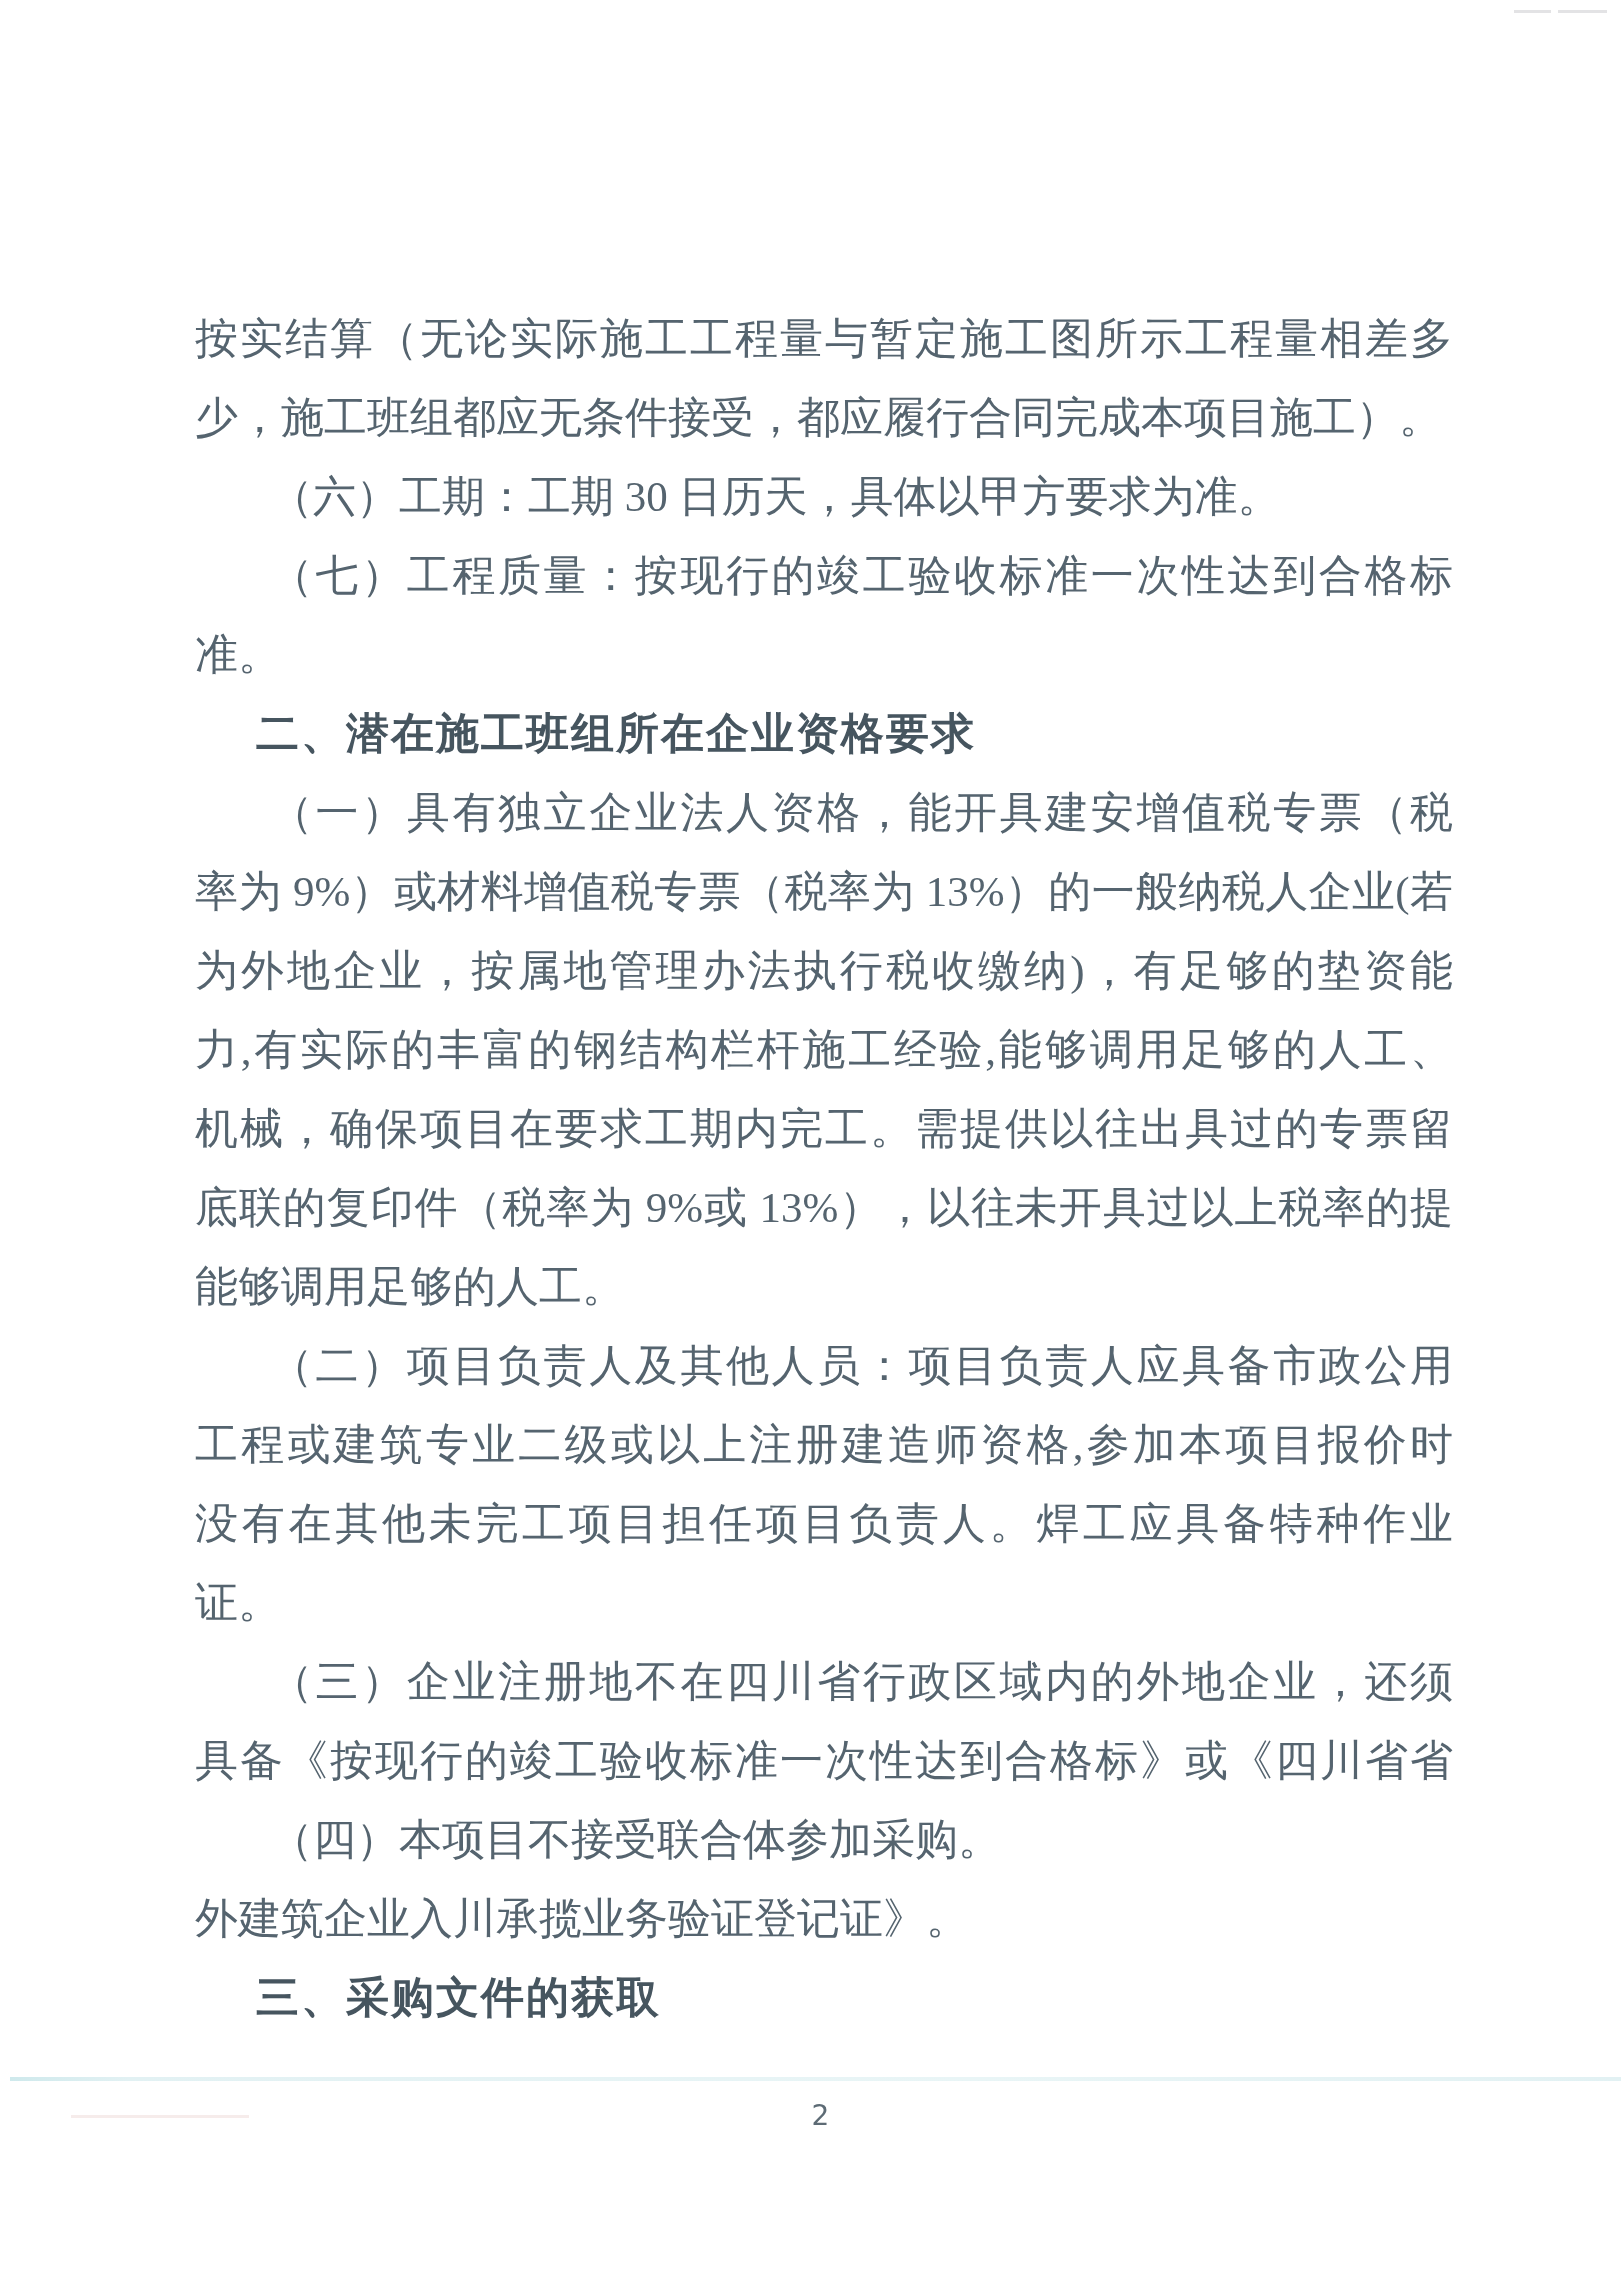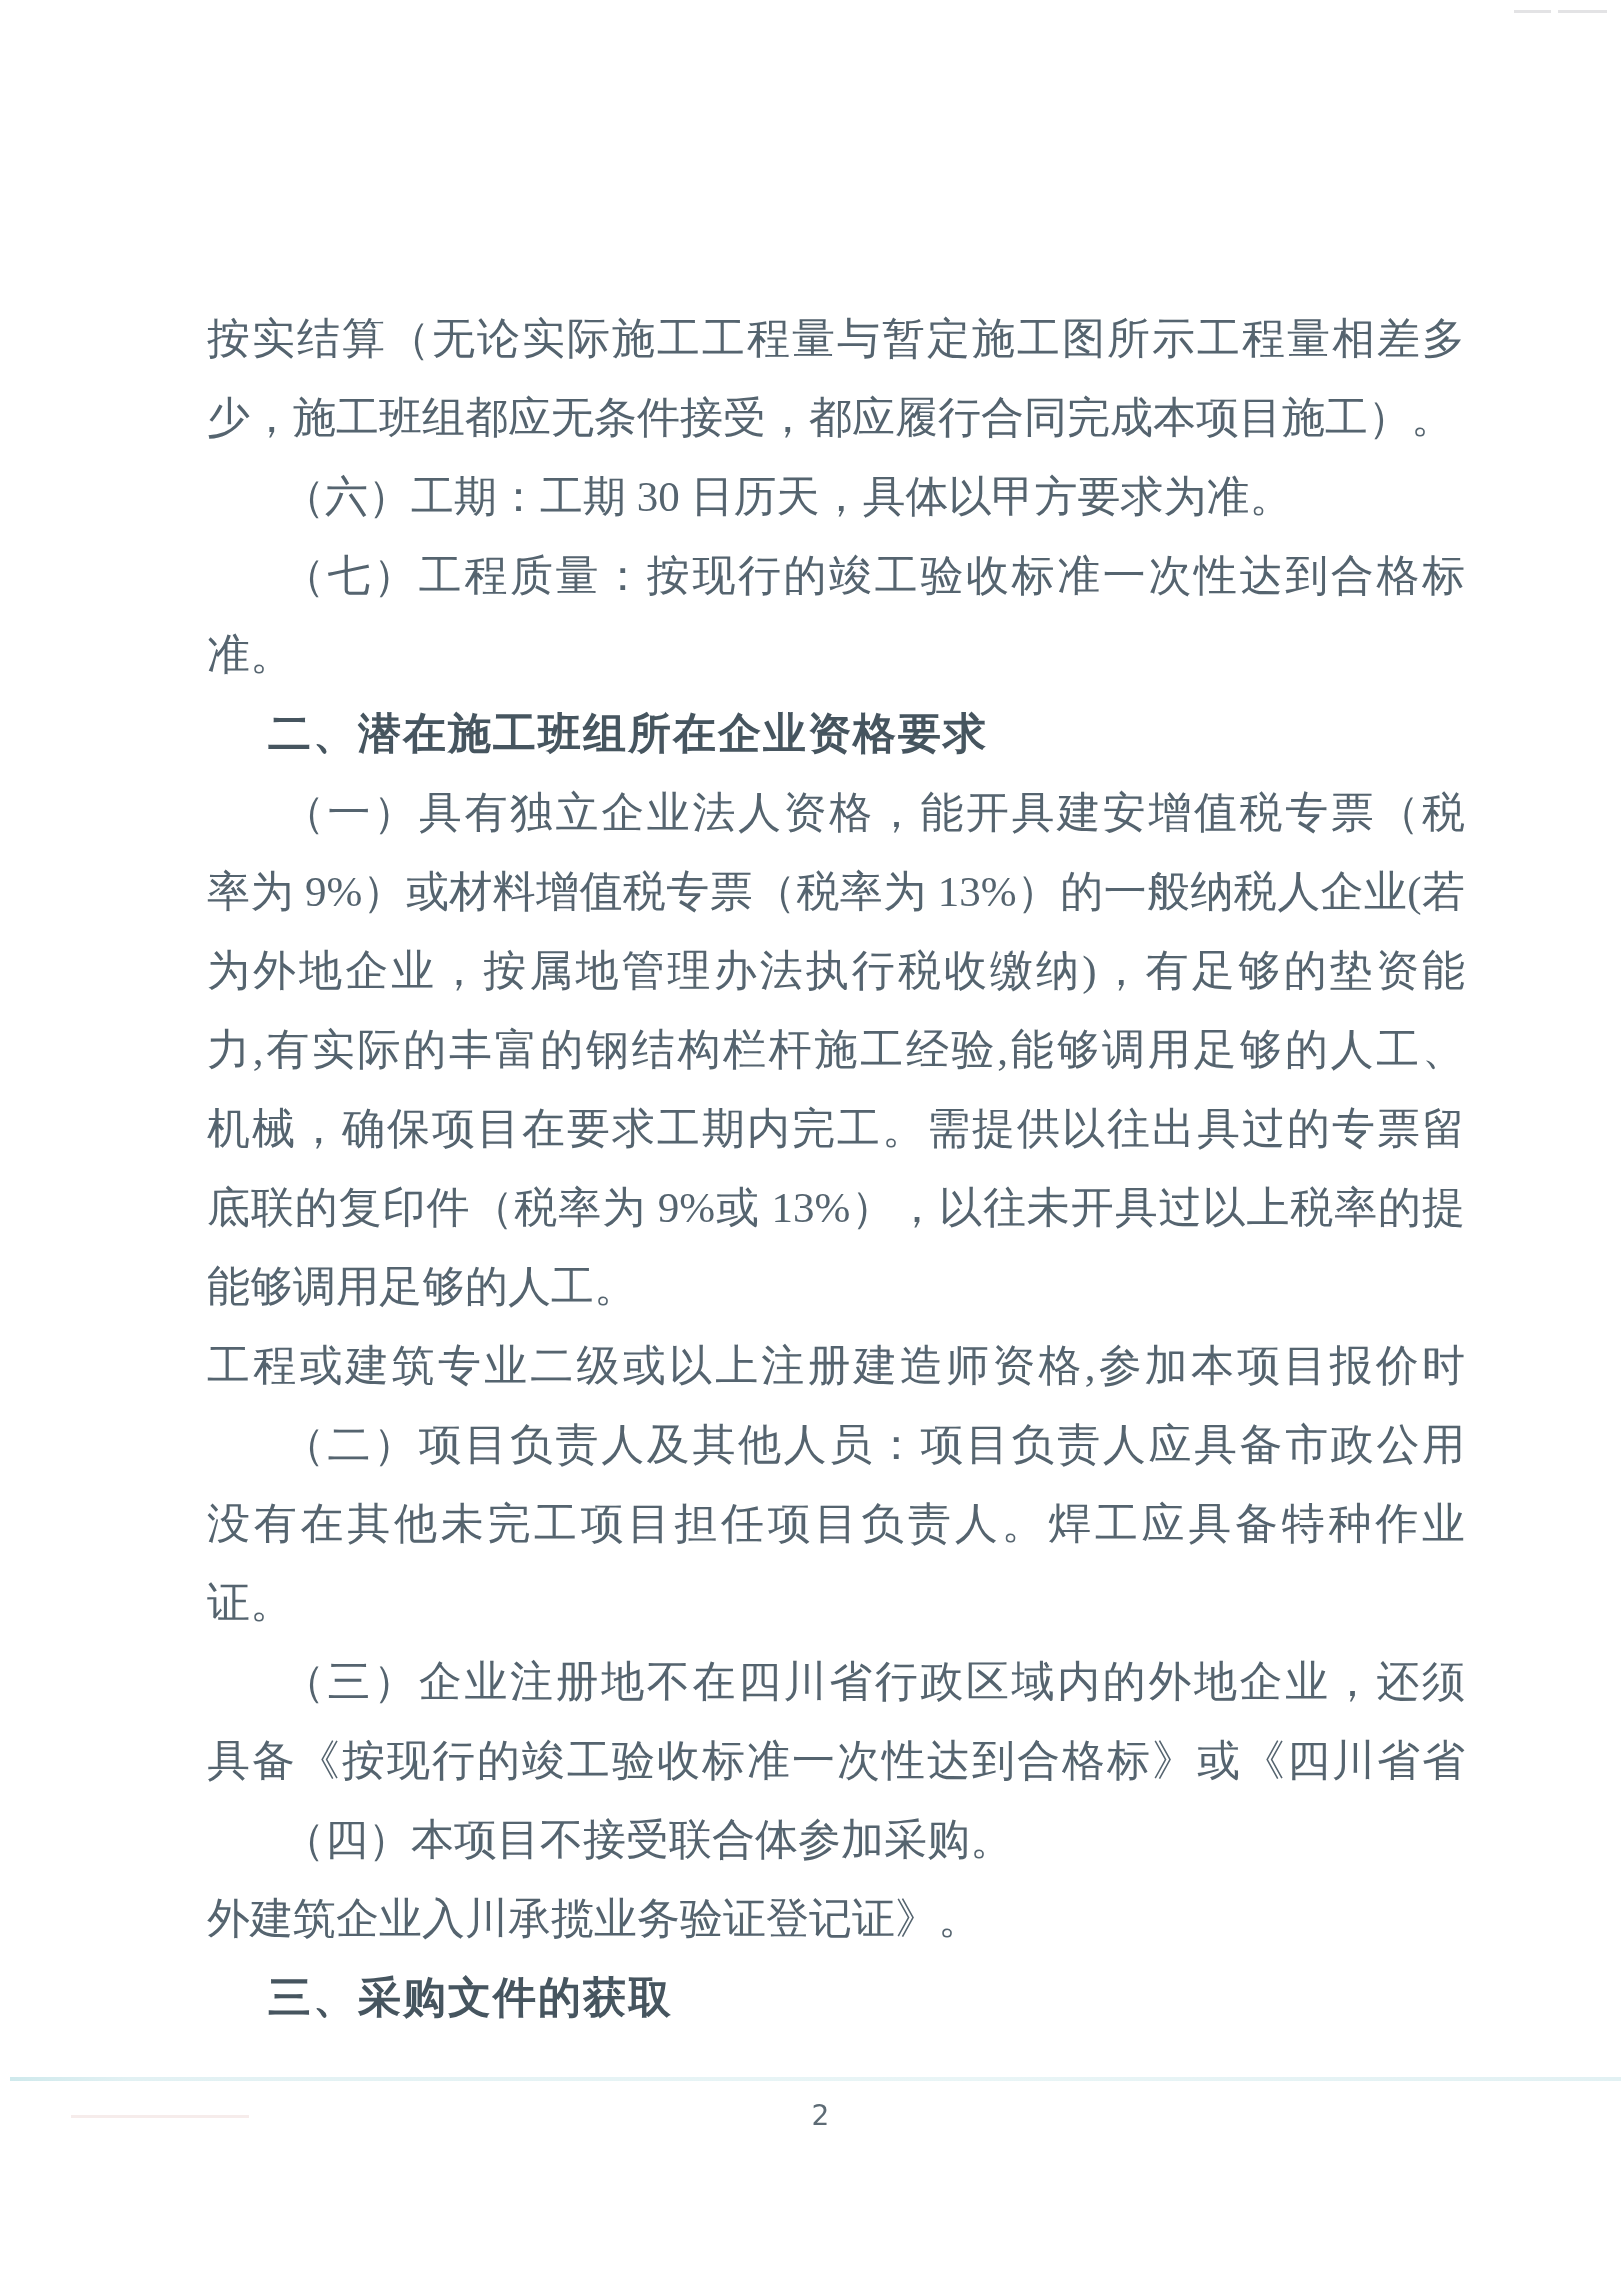--- a/index.html
+++ b/index.html
@@ -10,21 +10,21 @@
   html,body{margin:0;padding:0;}
   body{
     width:1621px;height:2294px;
     background:var(--page-bg);
     position:relative;
     overflow:hidden;
     font-family:"Liberation Serif","DejaVu Serif",serif;
   }
   .doc-body{
     position:absolute;
-    left:207px;top:299px;
+    left:195px;top:299px;
     width:1258px;
     color:var(--ink);
     font-size:43px;
     line-height:79px;
     text-align:left;
   }
   .ln{
     white-space:nowrap;
     height:79px;
   }
@@ -72,22 +72,22 @@
   <div class="ln ind fill">（七）工程质量：按现行的竣工验收标准一次性达到合格标</div>
   <div class="ln">准。</div>
   <div class="ln heading">二、潜在施工班组所在企业资格要求</div>
   <div class="ln ind fill">（一）具有独立企业法人资格，能开具建安增值税专票（税</div>
   <div class="ln fill">率为 9%）或材料增值税专票（税率为 13%）的一般纳税人企业(若</div>
   <div class="ln fill">为外地企业，按属地管理办法执行税收缴纳)，有足够的垫资能</div>
   <div class="ln fill">力,有实际的丰富的钢结构栏杆施工经验,能够调用足够的人工、</div>
   <div class="ln fill">机械，确保项目在要求工期内完工。需提供以往出具过的专票留</div>
   <div class="ln fill">底联的复印件（税率为 9%或 13%），以往未开具过以上税率的提</div>
   <div class="ln">能够调用足够的人工。</div>
+  <div class="ln ind fill">（二）项目负责人及其他人员：项目负责人应具备市政公用</div>
   <div class="ln fill">工程或建筑专业二级或以上注册建造师资格,参加本项目报价时</div>
-  <div class="ln ind fill">（二）项目负责人及其他人员：项目负责人应具备市政公用</div>
   <div class="ln fill">没有在其他未完工项目担任项目负责人。焊工应具备特种作业</div>
   <div class="ln">证。</div>
   <div class="ln ind fill">（三）企业注册地不在四川省行政区域内的外地企业，还须</div>
   <div class="ln fill">具备《按现行的竣工验收标准一次性达到合格标》或《四川省省</div>
   <div class="ln ind">（四）本项目不接受联合体参加采购。</div>
   <div class="ln">外建筑企业入川承揽业务验证登记证》。</div>
   <div class="ln heading">三、采购文件的获取</div>
 </div>
 
 <div class="artifact scan-line-cyan"></div>

